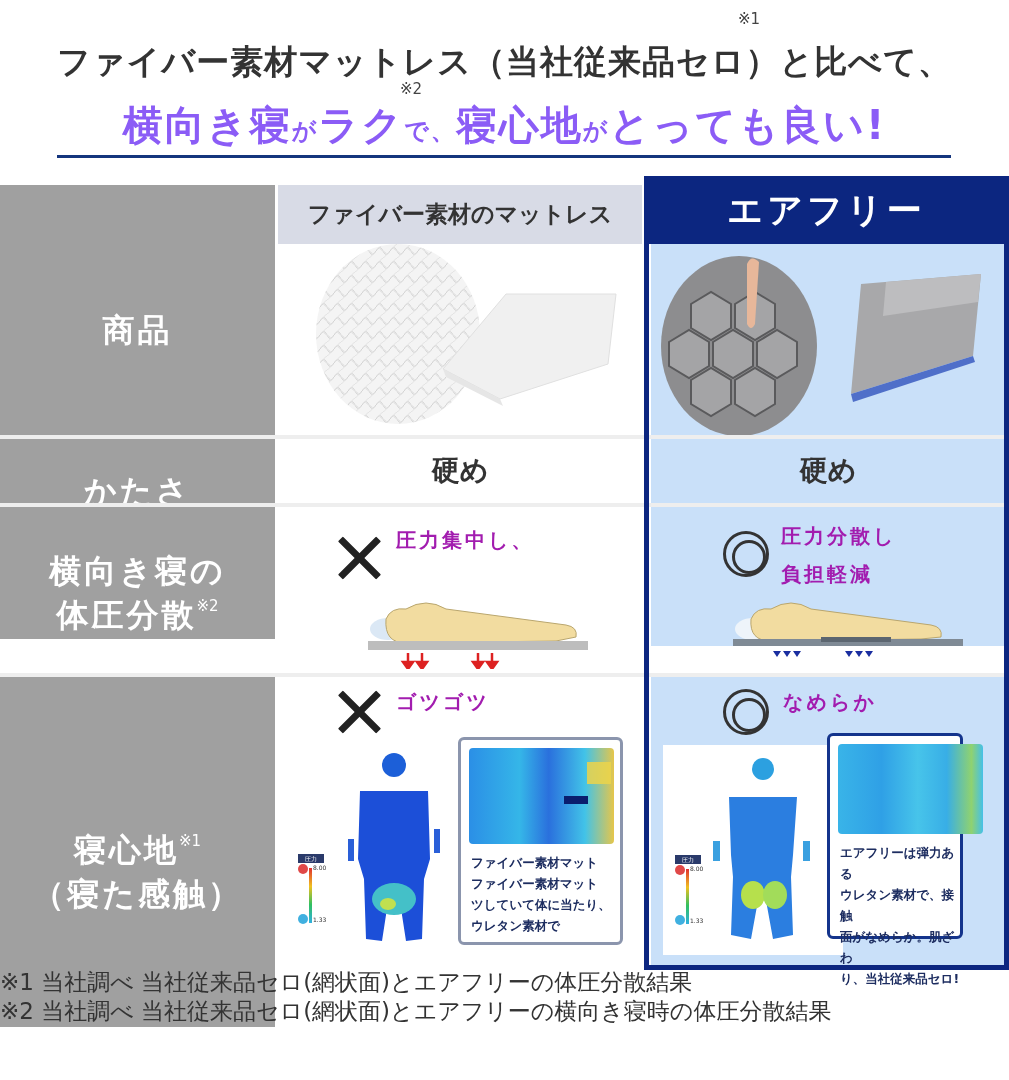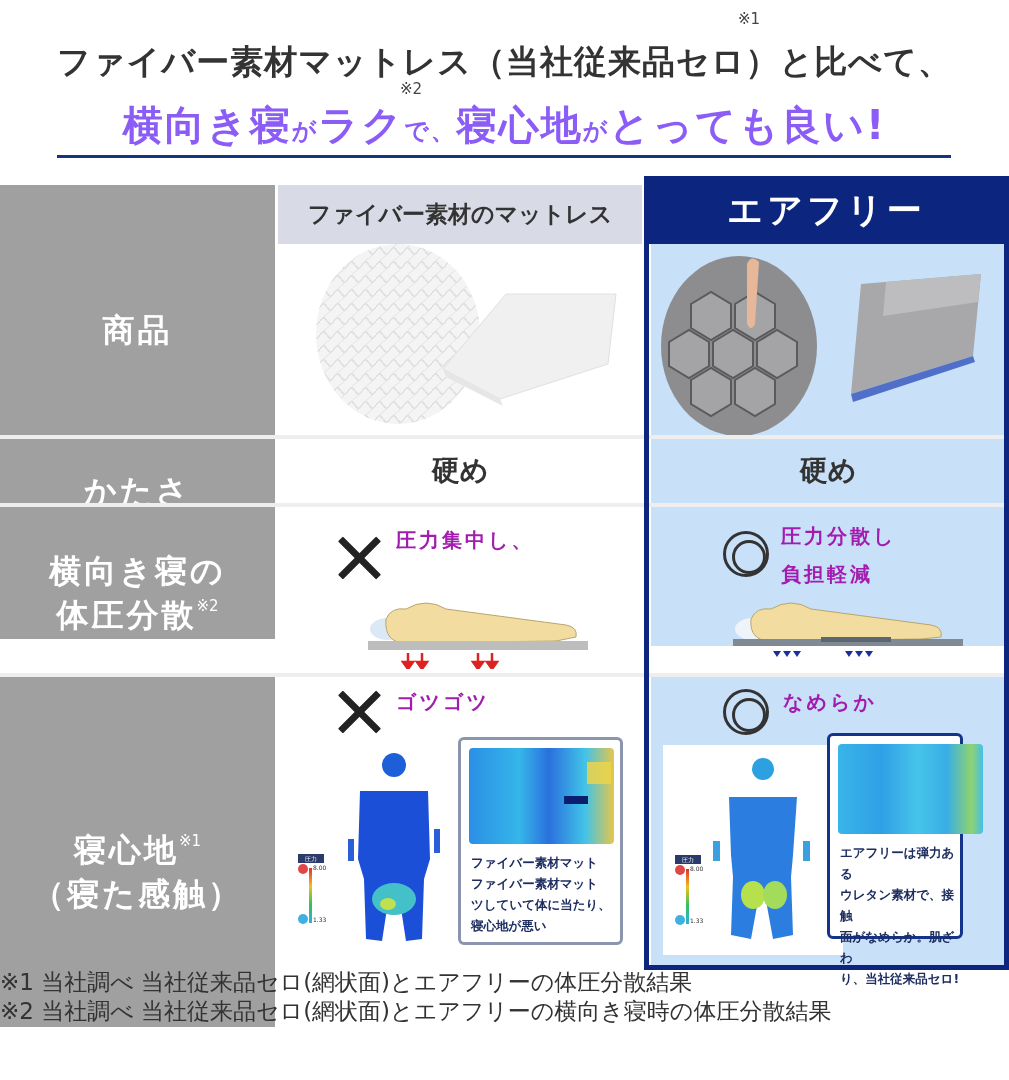--- a/index.html
+++ b/index.html
@@ -201,21 +201,21 @@
   </div>
   <div class="callout" style="left:180px;top:60px;width:165px;height:208px;">
     <div class="heat" style="left:8px;top:8px;width:145px;height:96px;background:linear-gradient(90deg,#2b8fe6 0%,#35b6e8 35%,#2a70dd 55%,#42c3e8 80%,#e6c64a 100%);">
       <div style="position:absolute;left:95px;top:48px;width:24px;height:8px;background:#0a1e6e;"></div>
       <div style="position:absolute;left:118px;top:14px;width:24px;height:22px;background:#ecd44a;opacity:.85;"></div>
     </div>
     <div class="ctext" style="left:10px;top:112px;">
       <div>ファイバー素材マット</div>
       <div>ファイバー素材マット</div>
       <div>ツしていて体に当たり、</div>
-      <div>寝心地が悪い</div>
+      <div>ウレタン素材で</div>
     </div>
   </div>
 </div>
 
 <div class="cell-b" style="top:677px;height:288px;">
   <div class="verdict" style="left:72px;top:6px;">
     <div class="mark-o" style="margin:6px 14px 0 0;"></div>
     <div class="txt">なめらか</div>
   </div>
   <div style="position:absolute;left:12px;top:68px;width:180px;height:210px;background:#fff;">

